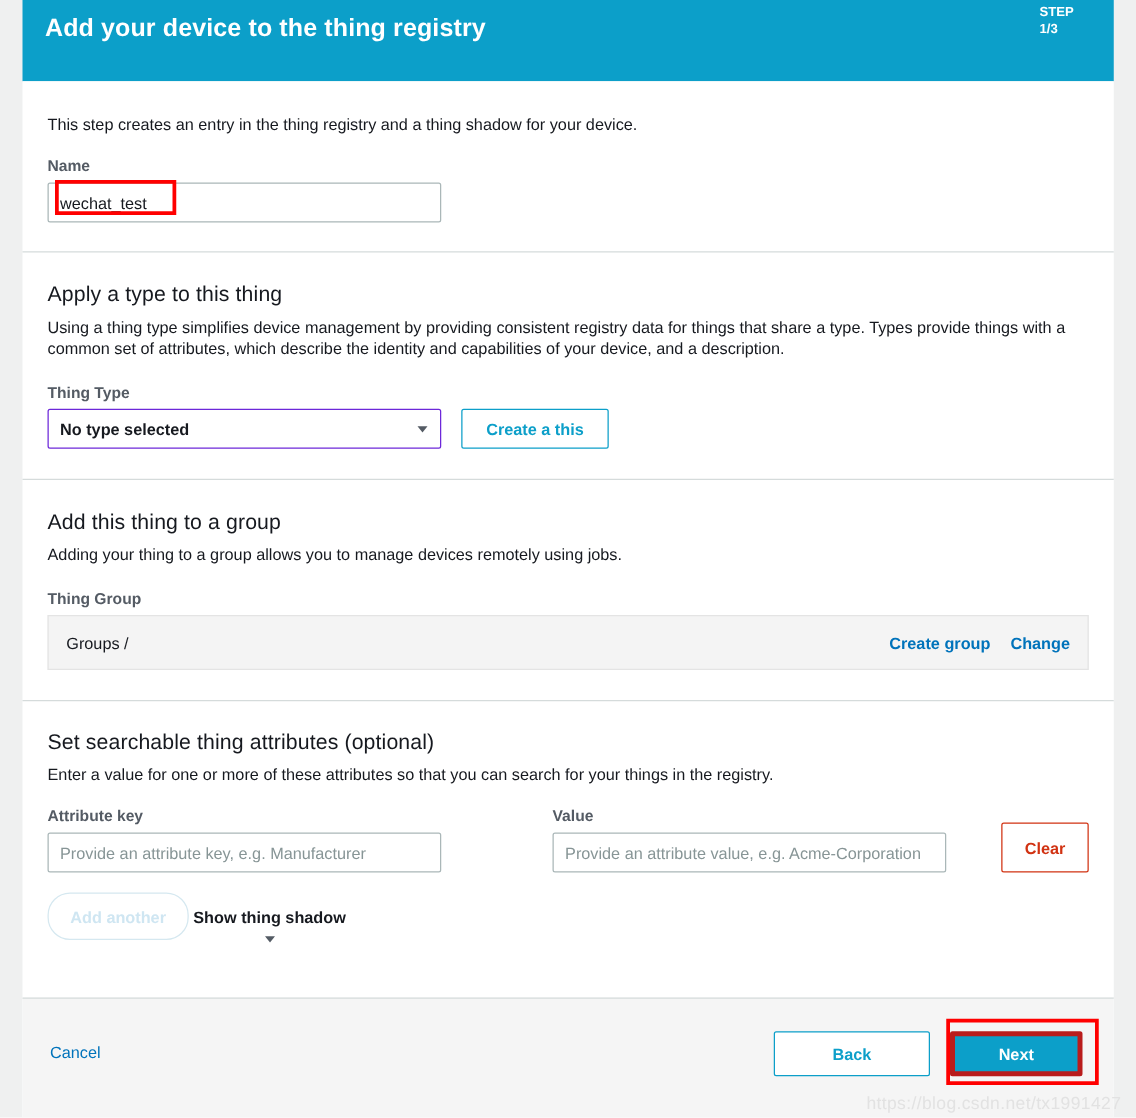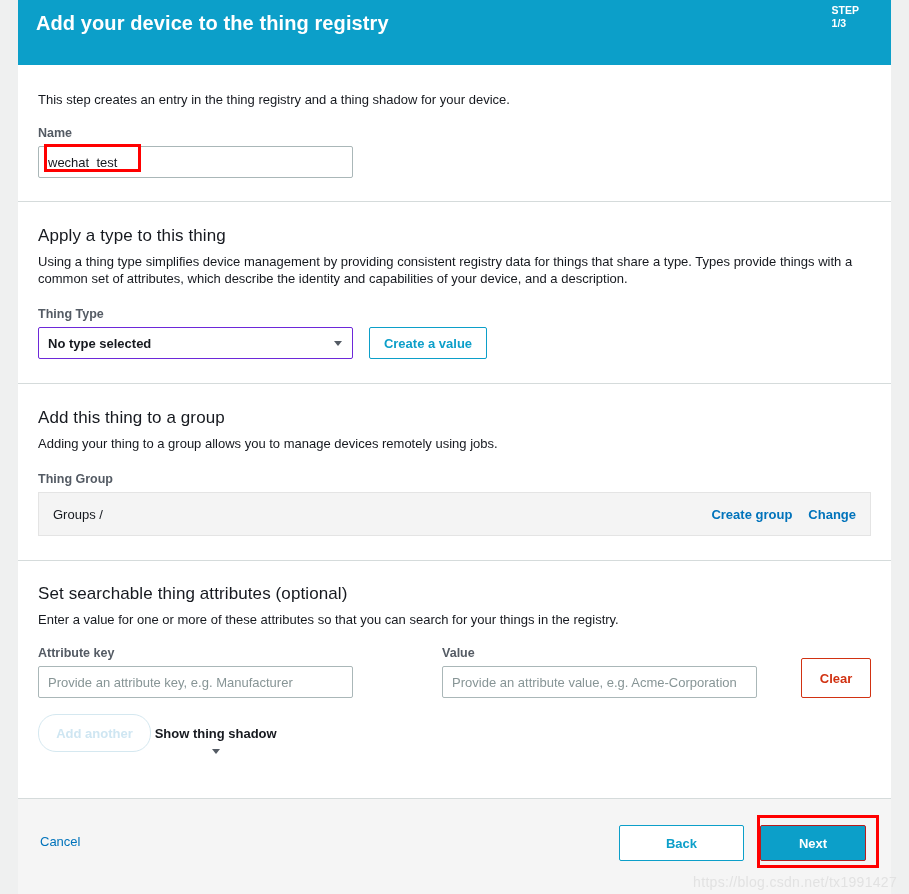--- a/index.html
+++ b/index.html
@@ -153,21 +153,21 @@
   }
   .btn-outline-blue {
     border: 1px solid #0c9fc9;
     color: #0c9fc9;
   }
   .btn-outline-red {
     border: 1px solid #d13212;
     color: #d13212;
   }
   .btn-primary {
-    border: 1px solid #b91c1c;
+    border: 4px solid #b91c1c;
     background: #0c9fc9;
     color: #ffffff;
   }
   .btn-disabled {
     border: 1px solid #d5e8f0;
     color: #cfe6f2;
     background: #ffffff;
     cursor: default;
   }
   .link {
@@ -282,21 +282,21 @@
 
   <div class="section" style="padding-top:24px; padding-bottom:24px;">
     <div class="sec-heading">Apply a type to this thing</div>
     <div class="sec-desc">Using a thing type simplifies device management by providing consistent registry data for things that share a type. Types provide things with a common set of attributes, which describe the identity and capabilities of your device, and a description.</div>
     <div class="field-label" style="margin-top:20px;">Thing Type</div>
     <div style="display:flex; align-items:center; gap:16px;">
       <div class="select-box">
         <span class="select-value">No type selected</span>
         <span class="caret"></span>
       </div>
-      <div class="btn btn-outline-blue" style="width:118px;">Create a value</div>
+      <div class="btn btn-outline-blue" style="width:118px;">Create a this</div>
     </div>
   </div>
 
   <div class="divider"></div>
 
   <div class="section" style="padding-top:24px; padding-bottom:24px;">
     <div class="sec-heading">Add this thing to a group</div>
     <div class="sec-desc">Adding your thing to a group allows you to manage devices remotely using jobs.</div>
     <div class="field-label" style="margin-top:20px;">Thing Group</div>
     <div class="group-bar">

